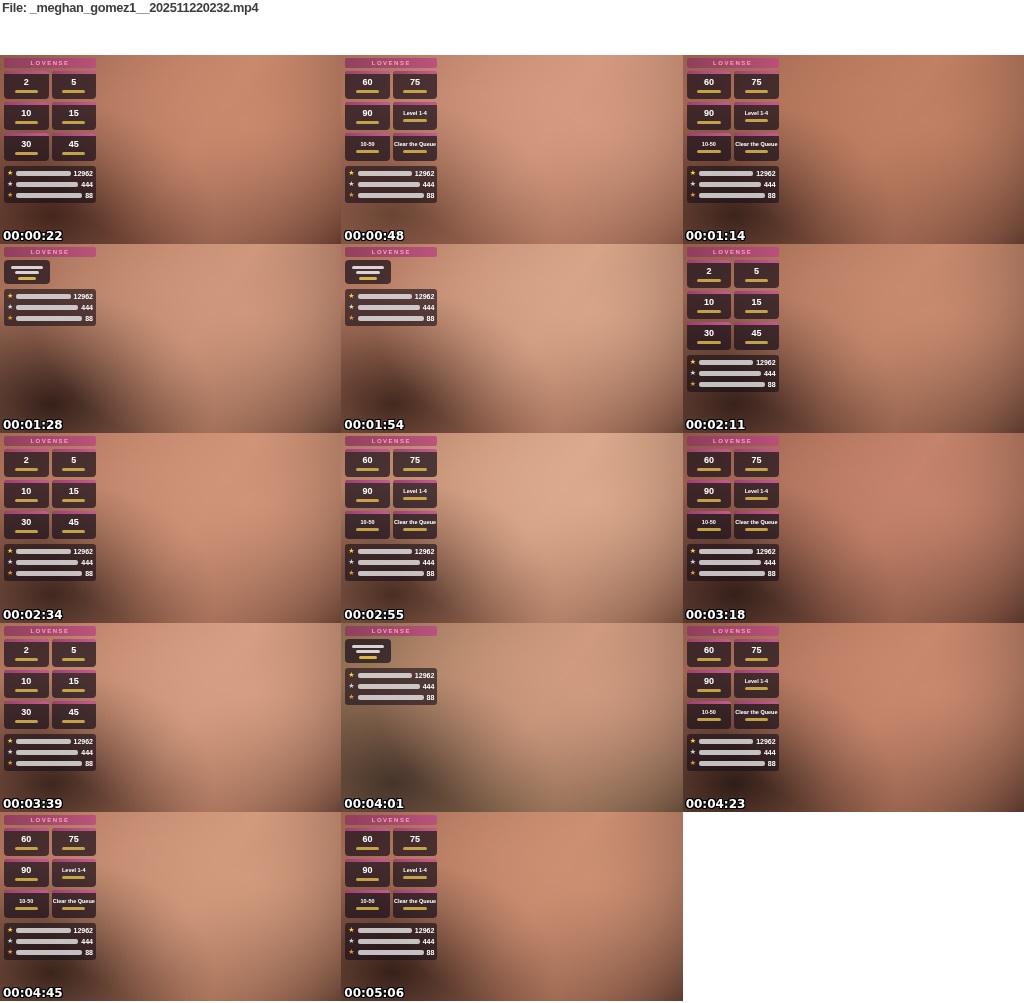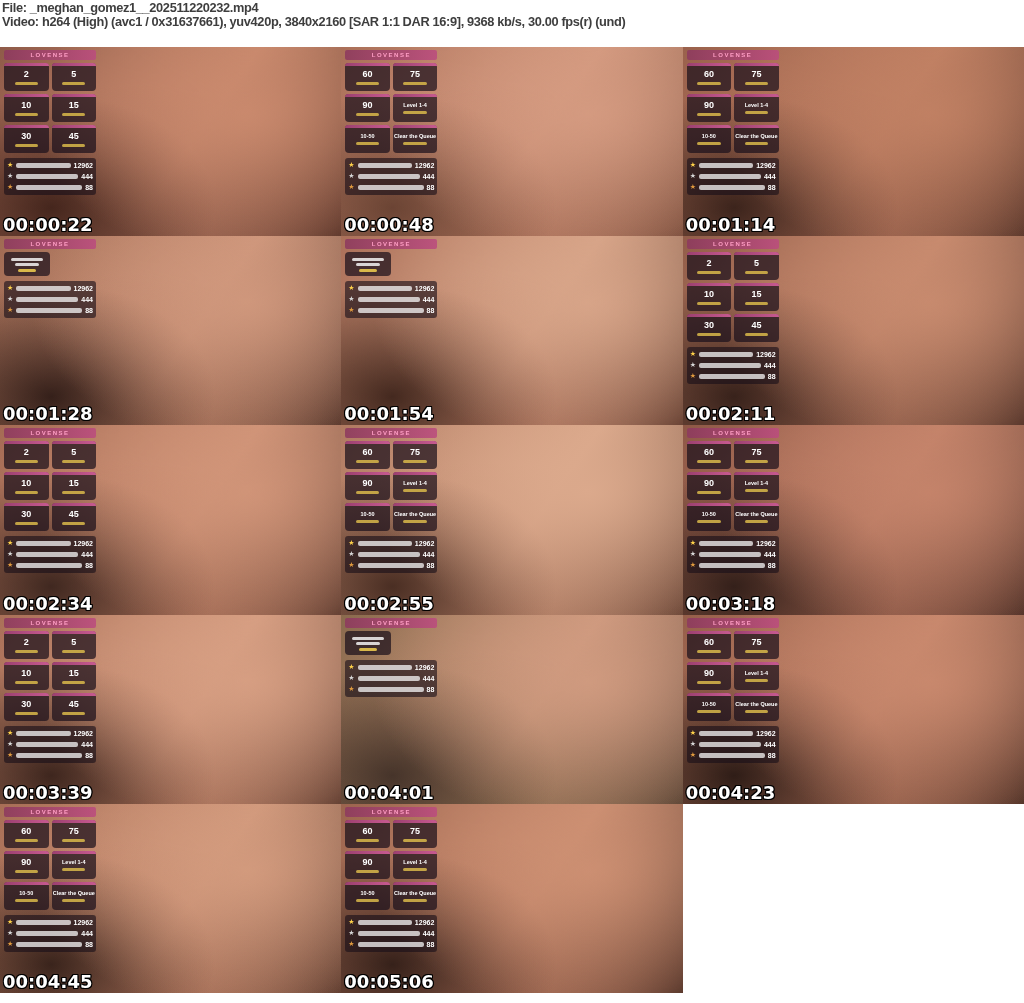--- a/index.html
+++ b/index.html
@@ -1,21 +1,21 @@
 <!DOCTYPE html>
 <html><head>
 <meta charset="utf-8">
 <style>
   html,body { margin:0; padding:0; }
   body {
     width:1024px; height:1003px; background:#ffffff; overflow:hidden;
     font-family:"Liberation Sans", sans-serif;
   }
   
-  .header { padding:1px 2px 0 2px; background:#ffffff; height:47px; box-sizing:border-box; }
+  .header { padding:1px 2px 0 2px; background:#ffffff; height:55px; box-sizing:border-box; }
   .header .line {
     font-weight:bold; font-size:12.8px; line-height:13.8px; color:#3e3e3e;
     letter-spacing:-0.35px; white-space:nowrap;
     font-family:"Liberation Sans", sans-serif;
   }
   
   .grid {
     display:grid; width:1024px;
     grid-template-columns:repeat(3, 1fr);
     grid-auto-rows:189.2px;
@@ -29,21 +29,21 @@
       radial-gradient(120% 120% at 40% 110%, var(--tb) 0%, rgba(0,0,0,0) 75%),
       linear-gradient(125deg, var(--tb) 0%, var(--ta) 55%, var(--tc) 100%);
   }
   .thumb::after {
     content:""; position:absolute; inset:0; pointer-events:none;
     background:radial-gradient(140% 140% at 55% 30%, rgba(0,0,0,0) 55%, rgba(45,18,12,0.28) 100%);
   }
   
   .ts {
     position:absolute; left:3px; bottom:1px; z-index:3;
-    color:#ffffff; font-size:18px; font-weight:bold;
+    color:#ffffff; font-size:12px; font-weight:bold;
     font-family:"DejaVu Sans", sans-serif;
     text-shadow:-1px -1px 0 #000, 1px -1px 0 #000, -1px 1px 0 #000, 1px 1px 0 #000,
                 -1px 0 0 #000, 1px 0 0 #000, 0 -1px 0 #000, 0 1px 0 #000;
     margin-top:7px;
   }
   
   .ov { position:absolute; top:3px; left:4px; width:92px; z-index:2; }
   .banner {
     height:10px; line-height:10px; border-radius:2px; text-align:center;
     background:linear-gradient(90deg, rgba(141,58,94,0.88), rgba(187,76,126,0.88));
@@ -82,21 +82,20 @@
   .lb-row:nth-child(2) .trophy { color:#d8d8d8; }
   .lb-row:nth-child(3) .trophy { color:#e09a3e; }
   .lb-row .nm { flex:1; height:5px; background:rgba(255,255,255,0.72); border-radius:2px; }
   .lb-row .val { font-size:7px; font-weight:bold; color:#ffffff; }
 </style>
 </head>
 <body>
 
 <div class="header">
   <div class="line">File: _meghan_gomez1__202511220232.mp4</div>
-  <div class="line">Video: h264 (High) (avc1 / 0x31637661), yuv420p, 3840x2160 [SAR 1:1 DAR 16:9], 9368 kb/s, 30.00 fps(r) (und)</div>
 </div>
 
 <div class="grid">
     <div class="thumb" style="--ta: #c9896d; --tb: #8f5b49; --tc: #45261d;">
       <div class="ov">
         <div class="banner">LOVENSE</div>
         <div class="menu">
           <div class="mcell">
             <span class="v">2</span>
             <span class="sub"></span>

